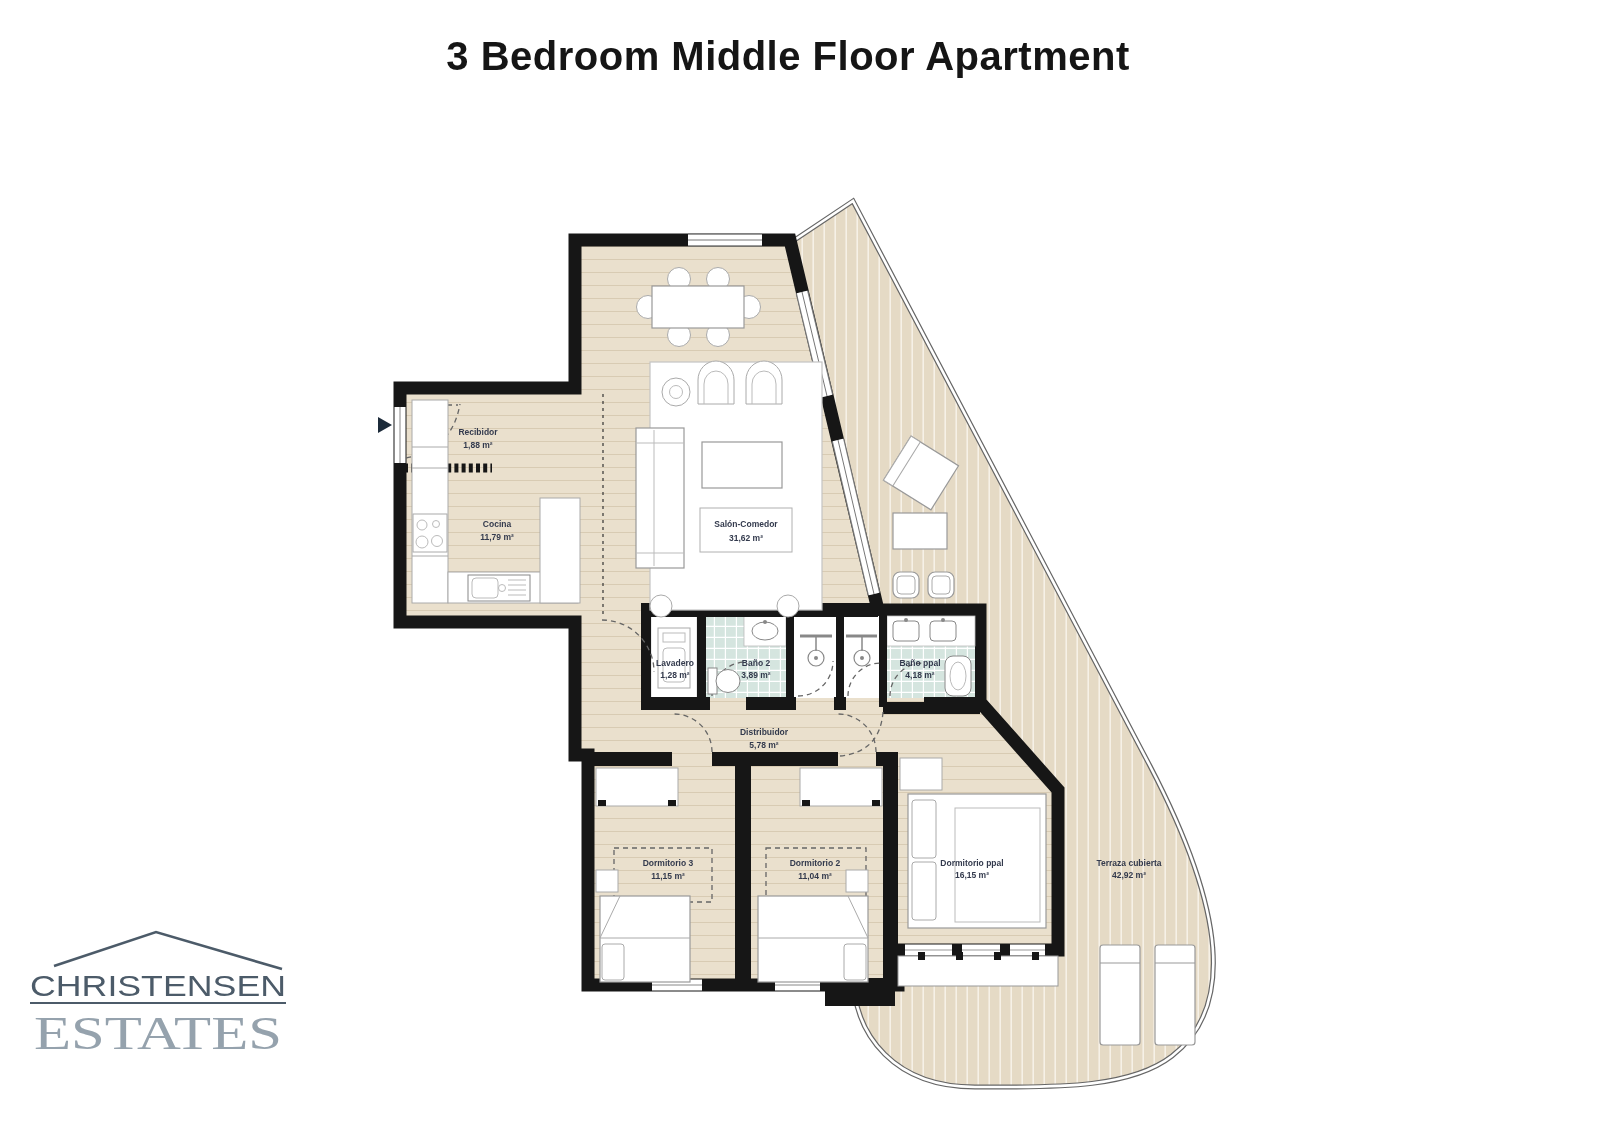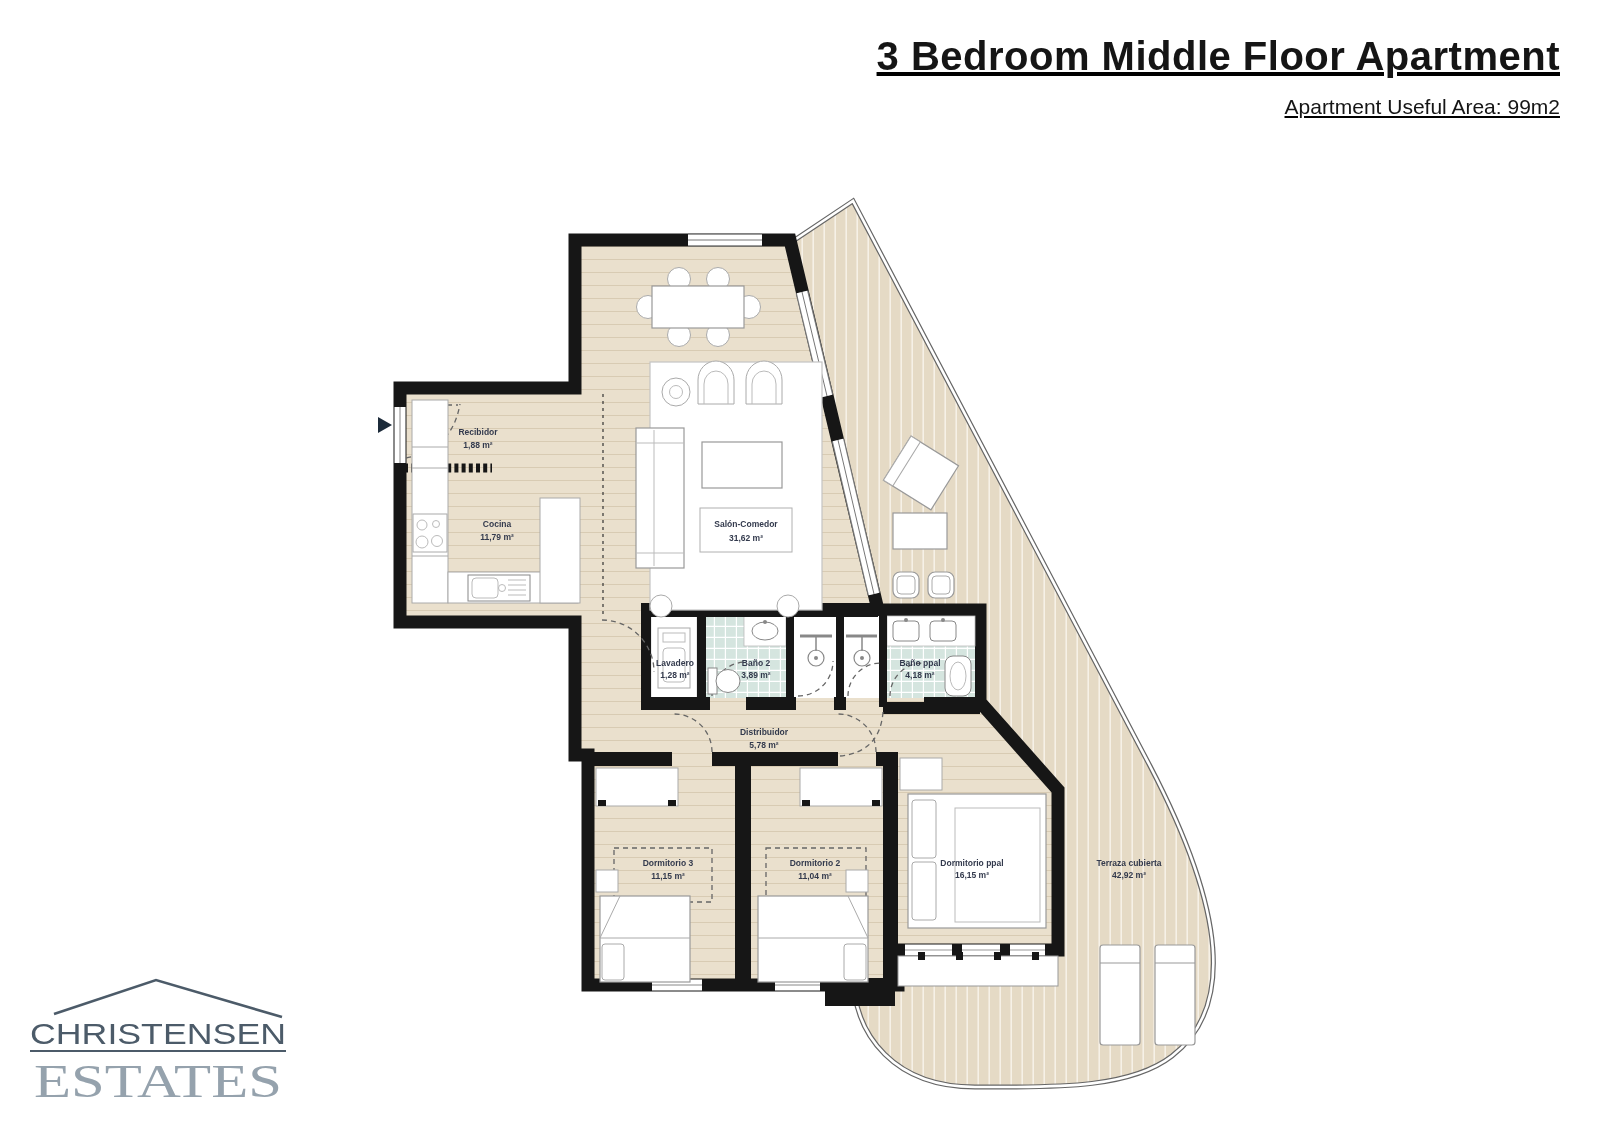--- a/index.html
+++ b/index.html
@@ -1,38 +1,37 @@
 <!DOCTYPE html>
 <html><head>
 <meta charset="utf-8">
 <style>
   html,body{margin:0;padding:0;}
   body{
     width:1600px;height:1131px;background:#ffffff;position:relative;
     font-family:"Liberation Sans",sans-serif;overflow:hidden;
   }
-  .header{position:absolute;top:34px;left:0;width:1560px;text-align:right;text-decoration:underline;}
+  .header{position:absolute;top:34px;left:8px;width:1560px;text-align:center;}
   .header h1{margin:0 0 16px 0;font-size:40px;font-weight:bold;color:#151515;letter-spacing:.5px;}
   .header p{margin:5px 0;font-size:21px;color:#151515;}
   svg.plan{position:absolute;left:0;top:0;}
-  .logo{position:absolute;left:24px;top:966px;}
+  .logo{position:absolute;left:24px;top:918px;}
   
   .rl{font-family:"Liberation Sans",sans-serif;font-size:8.5px;font-weight:600;fill:#333a4d;text-anchor:middle;}
   .furn{fill:#ffffff;stroke:#999999;stroke-width:1.2;}
   .furn2{fill:#ffffff;stroke:#aaaaaa;stroke-width:1;}
   .inner{fill:none;stroke:#bbbbbb;stroke-width:1;}
   .dash{fill:none;stroke:#666666;stroke-width:1.3;stroke-dasharray:5 4;}
   .wall{fill:#161616;}
 </style>
 </head>
 <body>
 
 <div class="header">
   <h1>3 Bedroom Middle Floor Apartment</h1>
-  <p>Apartment Useful Area:  99m2</p>
 </div>
 
 <svg class="plan" width="1600" height="1131" viewBox="0 0 1600 1131">
   <defs>
     <pattern id="woodH" width="8" height="13" patternUnits="userSpaceOnUse">
       <rect width="8" height="13" fill="#eae0cd"></rect>
       <rect y="12" width="8" height="1" fill="#d8cbb3"></rect>
     </pattern>
     <pattern id="deckV" width="11" height="8" patternUnits="userSpaceOnUse">
       <rect width="11" height="8" fill="#e5dac5"></rect>

